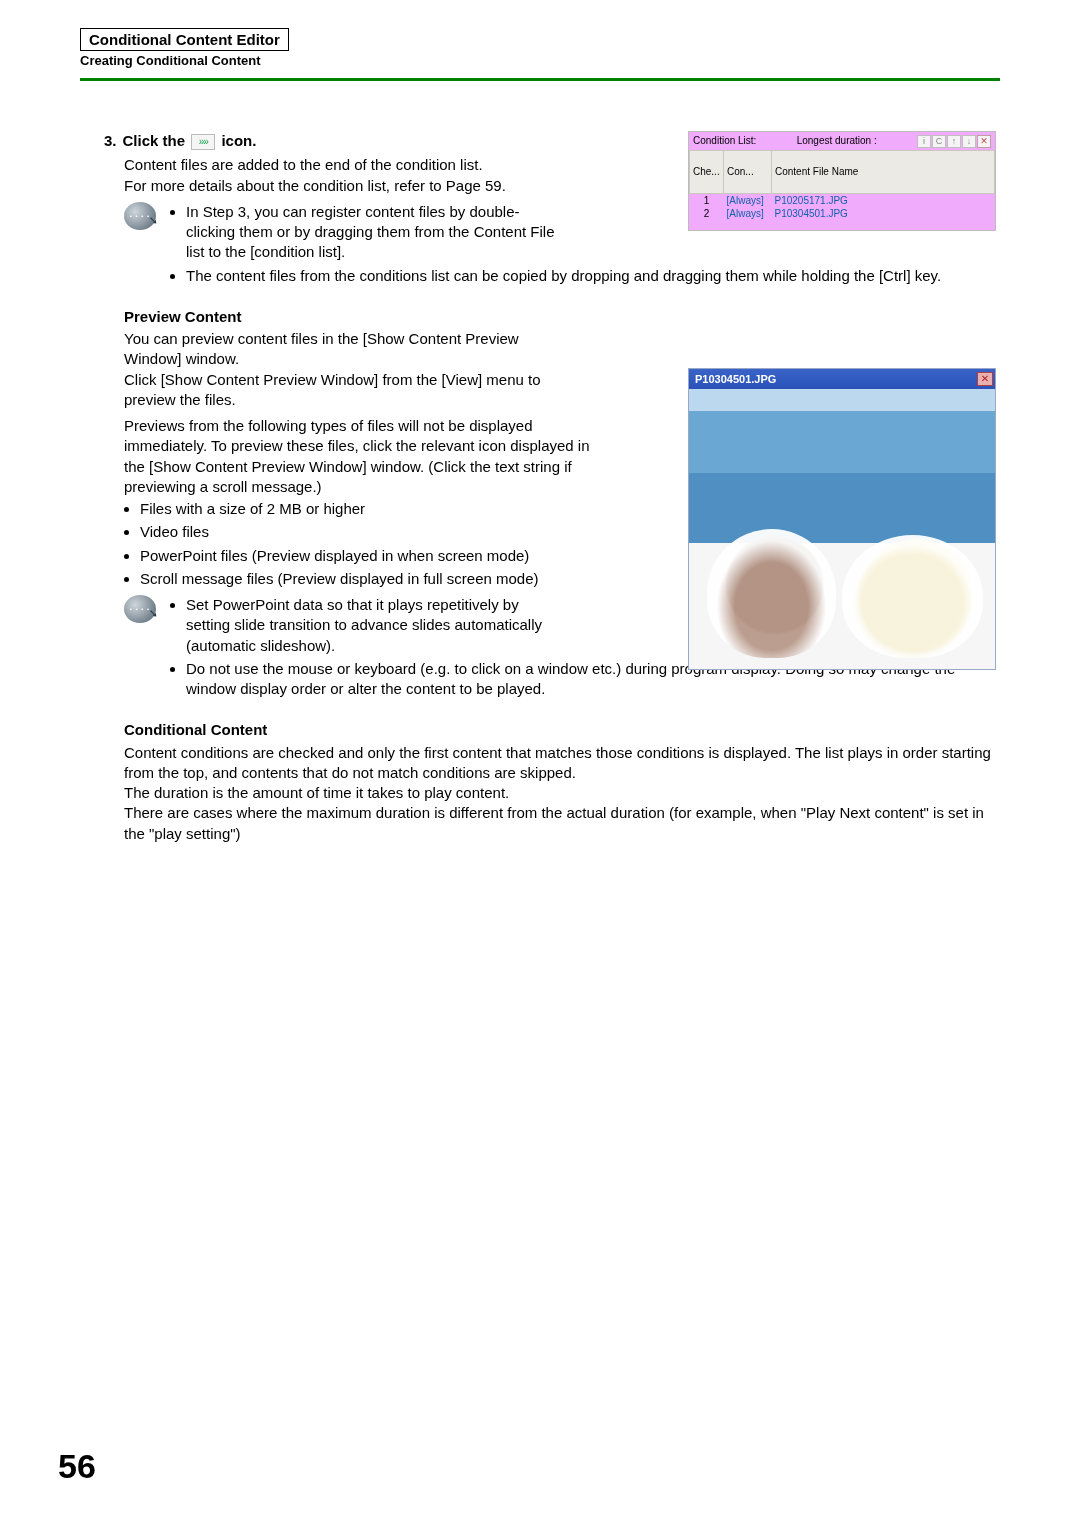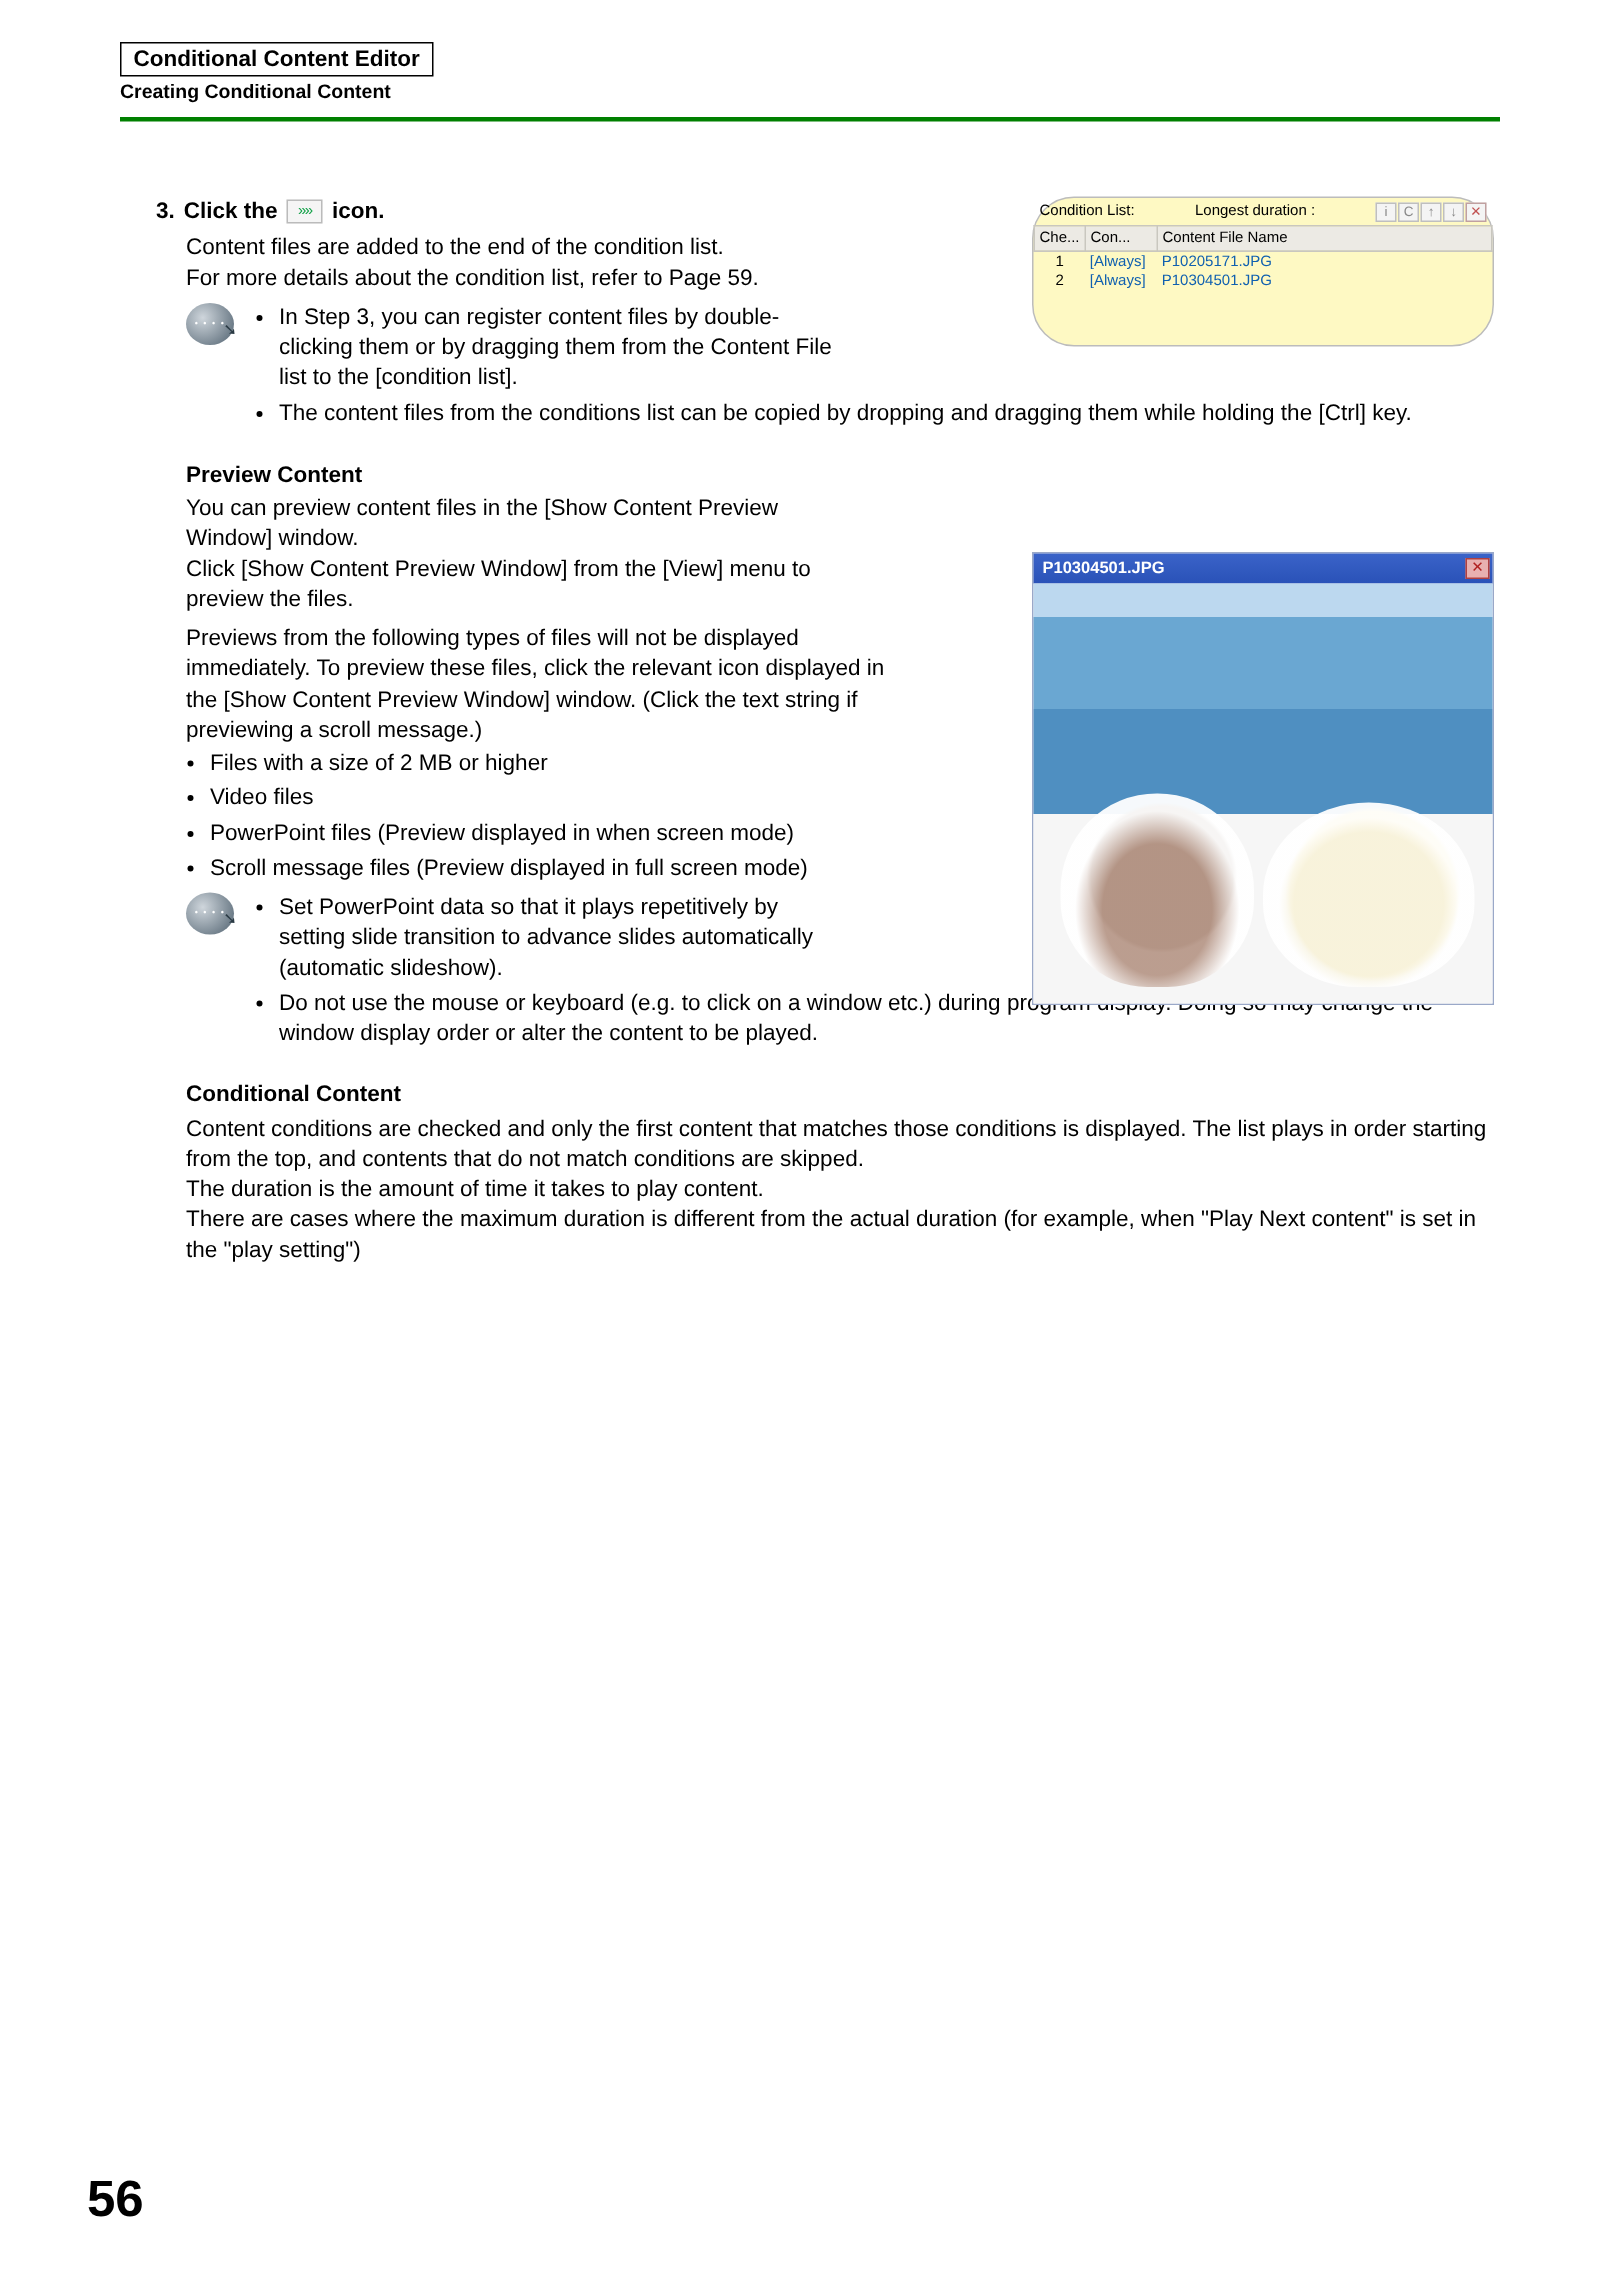--- a/index.html
+++ b/index.html
@@ -105,22 +105,21 @@
   }
   .float-panel {
     position: absolute;
     border: 1px solid #bcbcbc;
   }
   
   .cond-panel {
     top: 0px; right: 4px;
     width: 308px; height: 100px;
     font-size: 10px;
-    background: #fef9c3;
-    border-radius: 28px;
+    background: #f0abfc;
   }
   .cond-topbar {
     display: flex; align-items: center; justify-content: space-between;
     padding: 2px 4px;
     height: 18px;
   }
   .cond-lbl-left, .cond-lbl-mid { white-space: nowrap; }
   .cond-btns { display: flex; gap: 1px; }
   .mini-btn {
     width: 14px; height: 13px;
@@ -128,21 +127,21 @@
     background: #f4f4f4;
     font-size: 9px; line-height: 11px; text-align: center;
     color: #888;
   }
   .mini-btn.x { color: #c05050; border-color: #c0a0a0; }
   .cond-table { width: 100%; border-collapse: collapse; }
   .cond-table th {
     background: #eceae4;
     border: 1px solid #c9c7bf;
     font-weight: normal;
-    padding: 1px 3px;
+    padding: 14px 3px;
     text-align: left;
     font-size: 10px;
     height: 14px;
   }
   .cond-table td {
     padding: 0 3px;
     font-size: 10px;
     height: 13px;
     color: #1060b0;
   }

